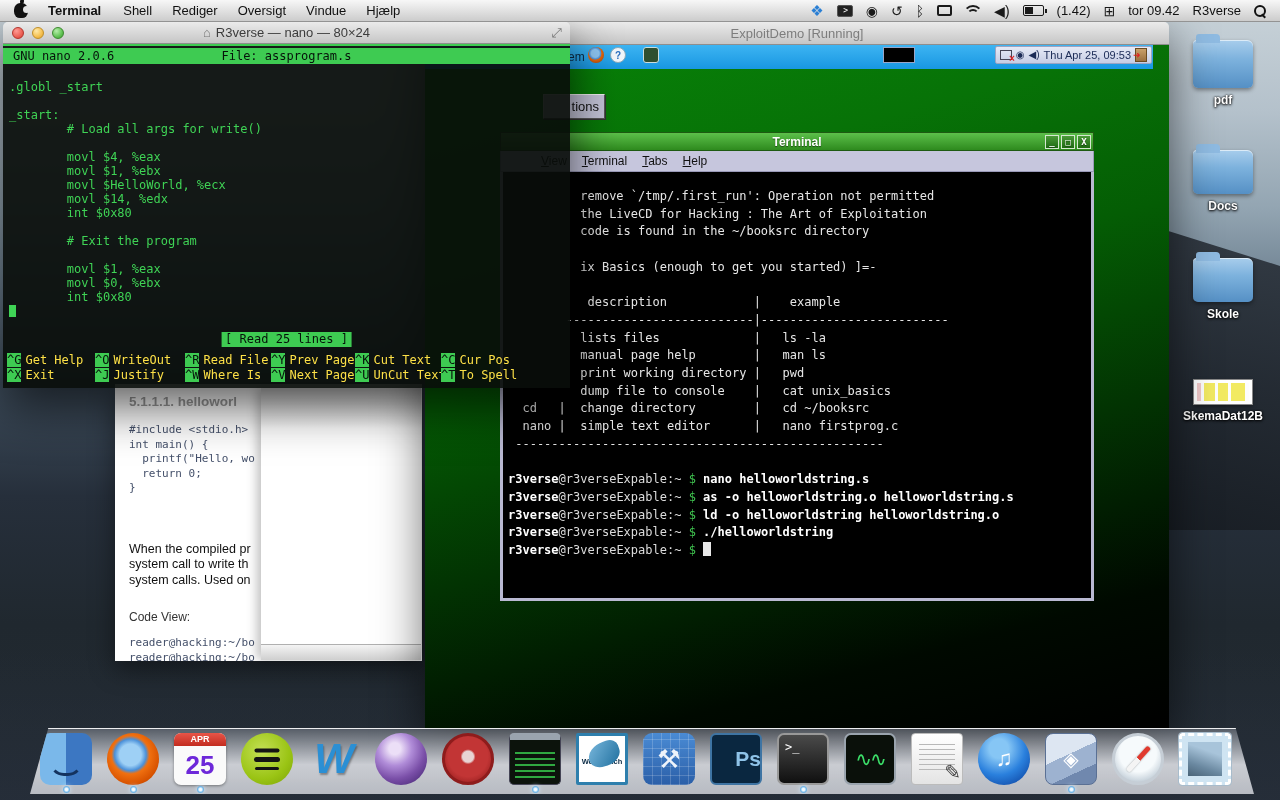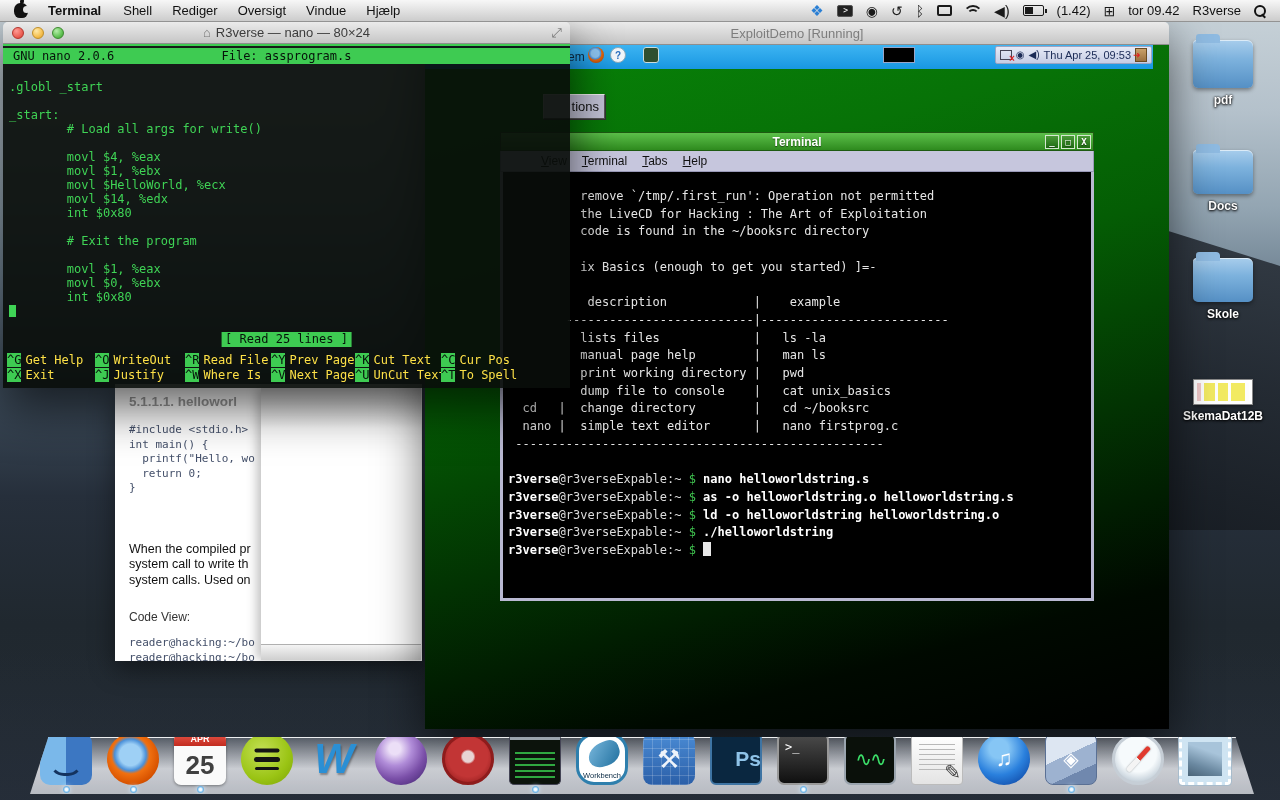--- a/index.html
+++ b/index.html
@@ -142,50 +142,50 @@
 .folder::before { content:''; position:absolute; top:-6px; left:3px; width:24px; height:9px; background:#8fbbe2; border-radius:3px 4px 0 0; }
 .sheet { width:58px; height:24px; margin:0 auto; background:#fff; border:3px solid #fff; outline:1px solid #888;
   box-shadow:0 2px 4px rgba(0,0,0,.5);
   background-image:linear-gradient(90deg,#f0c9c9 0 8%,#fdfdfd 8% 14%,#f2ea62 14% 34%,#fdfdfd 34% 40%,#f2ea62 40% 60%,#fdfdfd 60% 66%,#f2ea62 66% 92%,#fdfdfd 92%); }
 #icon-pdf { left:1178px; top:40px; } #icon-pdf .folder { height:48px; }
 #icon-docs { left:1178px; top:150px; }
 #icon-skole { left:1178px; top:258px; }
 #icon-skema { left:1178px; top:380px; }
 
 
-#dock { position:absolute; left:30px; right:26px; bottom:6px; height:57px; z-index:50;
+#dock { position:absolute; left:30px; right:26px; bottom:6px; height:66px; z-index:50;
   display:flex; align-items:flex-end; gap:15px; padding:0 10px 9px 10px;
   background:linear-gradient(180deg,rgba(150,155,165,.45),rgba(225,227,232,.88) 55%,rgba(196,199,206,.92));
   clip-path:polygon(1.5% 0,98.5% 0,100% 100%,0 100%); border-top:1px solid rgba(255,255,255,.75); }
 .dock-item { width:52px; height:52px; position:relative; flex:none; }
 .di-glyph { position:absolute; inset:0; display:flex; align-items:center; justify-content:center;
   border-radius:10px; overflow:hidden; }
 .run-dot { position:absolute; bottom:-8px; left:50%; width:7px; height:7px; margin-left:-3.5px; border-radius:50%;
   background:radial-gradient(circle,#f2faff 0 25%,#6cb5ea 60%,rgba(108,181,234,0) 100%); box-shadow:0 0 5px #cfe9ff; }
 .dock-sep { width:1px; height:54px; flex:none; margin:0 5px; background:linear-gradient(rgba(70,70,80,.05),rgba(60,60,72,.55)); }
 .icon-finder .di-glyph { background:linear-gradient(90deg,#7ab8ea 50%,#3c77c2 50%); }
 .icon-finder .di-glyph::after { content:''; position:absolute; left:9px; right:9px; bottom:9px; height:17px;
   border:3px solid #14335f; border-top:none; border-left-color:transparent; border-right-color:transparent; border-radius:0 0 15px 15px; }
 .icon-firefox .di-glyph { border-radius:50%;
   background:radial-gradient(circle at 45% 42%,#9ed0f5 0 26%,#4a90d9 38%,#f07010 46%,#d85300 70%,#9c3a00 95%); }
 .icon-calendar .di-glyph { background:#fafafa; border-radius:7px; flex-direction:column; box-shadow:0 1px 3px rgba(0,0,0,.4); }
 .cal-m { width:100%; background:linear-gradient(#e85548,#c22c20); color:#fff; font-size:9px; font-weight:bold; text-align:center; line-height:13px; }
-.cal-d { flex:1; display:flex; align-items:center; justify-content:center; font-size:26px; font-weight:bold; color:#404040; }
+.cal-d { flex:1; display:flex; align-items:center; justify-content:center; font-size:26px; font-weight:bold; color:#6d28d9; }
 .icon-spotify .di-glyph { border-radius:50%; background:radial-gradient(circle at 40% 35%,#c4e055,#9ac414 60%,#7aa006); }
 .icon-spotify .di-glyph::before { content:''; width:26px; height:5px; border-radius:3px; background:#141414;
   box-shadow:0 -9px 0 -0.5px #141414,0 9px 0 -1px #141414; }
 .icon-word .di-glyph { font-size:42px; font-weight:bold; font-style:italic; color:#2b8fd4; text-shadow:1px 2px 2px rgba(0,0,0,.35); }
 .icon-eclipse .di-glyph { border-radius:50%; background:radial-gradient(circle at 38% 30%,#ecdff7 0 12%,#b08cd8 35%,#7a4fa8 62%,#4a2a78 90%); }
 .icon-red-app .di-glyph { border-radius:50%; border:3px solid #8e1c1c;
   background:radial-gradient(circle at 50% 45%,#e8d4d4 0 16%,#c23535 22% 58%,#9a2020 85%); }
 .icon-matrix-terminal .di-glyph { background:#0c130c; border-radius:5px; border:1px solid #445; border-top:7px solid #9aa4ae; }
 .icon-matrix-terminal .di-glyph::before { content:''; position:absolute; left:5px; right:5px; top:12px; bottom:5px;
   background:repeating-linear-gradient(180deg,#36c24a 0 2px,transparent 2px 6px); opacity:.85; }
-.icon-mysql-workbench .di-glyph { background:#fff; border:3px solid #2e7fad; border-radius:18px;
-  align-items:flex-end; justify-content:center; font-size:7.5px; font-weight:normal; color:#0a2a44; padding-bottom:2px; }
+.icon-mysql-workbench .di-glyph { background:#fff; border:3px solid #2e7fad; border-radius:2px;
+  align-items:flex-end; justify-content:center; font-size:7.5px; font-weight:bold; color:#0a2a44; padding-bottom:16px; }
 .icon-mysql-workbench .di-glyph::before { content:''; position:absolute; top:6px; left:9px; width:32px; height:24px;
   background:linear-gradient(135deg,#7ab8dd,#1f6f9e); border-radius:65% 35% 55% 45%; transform:rotate(-18deg); }
 .icon-xcode .di-glyph { background:linear-gradient(#4a8bd4,#2b5fa8); border-radius:9px; font-size:26px; color:#eef3fa; }
 .icon-xcode .di-glyph::before { content:''; position:absolute; inset:0;
   background:repeating-linear-gradient(90deg,rgba(255,255,255,.18) 0 1px,transparent 1px 9px),repeating-linear-gradient(0deg,rgba(255,255,255,.18) 0 1px,transparent 1px 9px); }
 .icon-photoshop .di-glyph { background:#0a2740; border:2px solid #3e74a3; border-radius:6px;
   color:#8fc3e8; font-weight:bold; font-size:21px;padding-left:24px; }
 .icon-terminal .di-glyph { background:linear-gradient(#4a4a4a,#101010); border:2px solid #999; border-radius:7px;
   align-items:flex-start; justify-content:flex-start; padding:5px 0 0 6px; color:#fff;
   font-family:"DejaVu Sans Mono",monospace; font-size:12px; }

